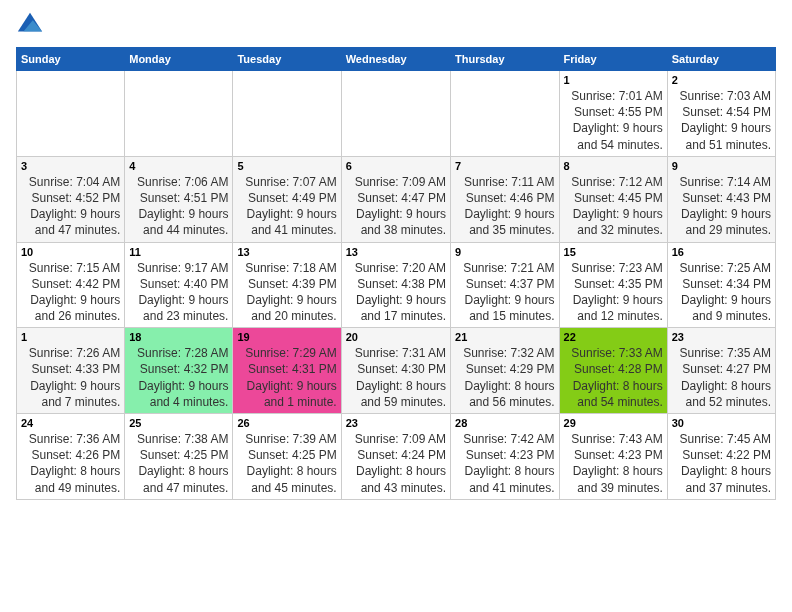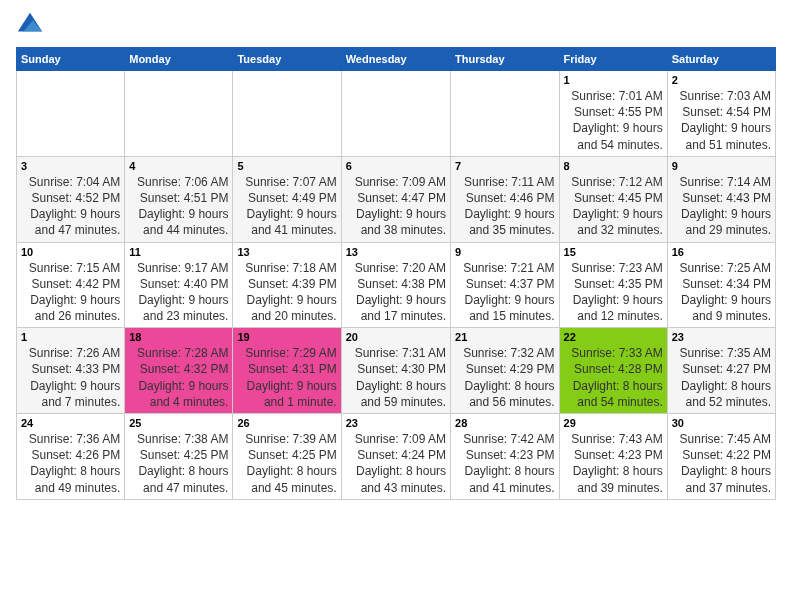--- a/index.html
+++ b/index.html
@@ -250,21 +250,21 @@
           </td>
         </tr>
         <tr>
           <td style="background: rgb(245, 245, 245);">
             <span class="day-num">1</span>
             <div class="day-info">Sunrise: 7:26 AM
 Sunset: 4:33 PM
 Daylight: 9 hours
 and 7 minutes.</div>
           </td>
-          <td style="background: #ec4899;">
+          <td style="background: #86efac;">
             <span class="day-num">18</span>
             <div class="day-info">Sunrise: 7:28 AM
 Sunset: 4:32 PM
 Daylight: 9 hours
 and 4 minutes.</div>
           </td>
           <td style="background: #ec4899;">
             <span class="day-num">19</span>
             <div class="day-info">Sunrise: 7:29 AM
 Sunset: 4:31 PM

